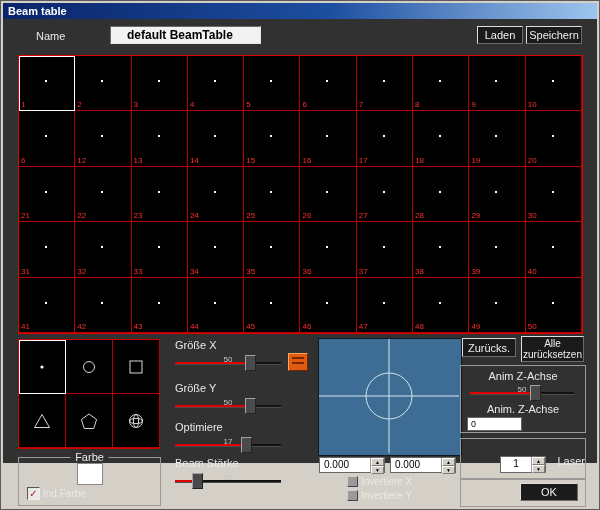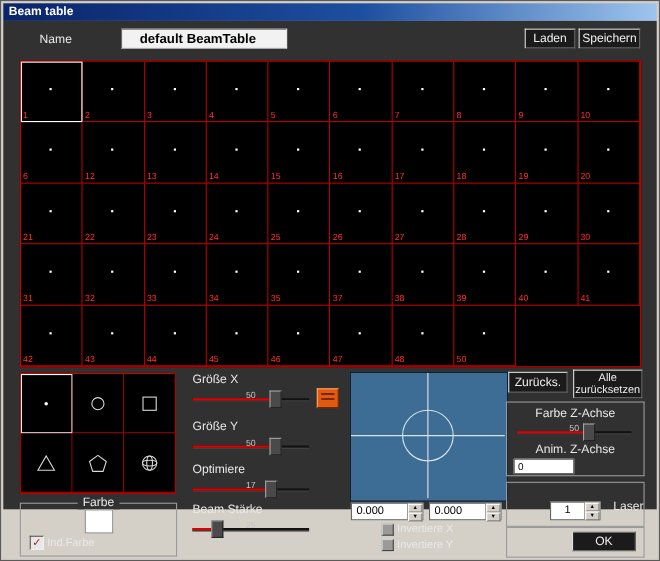--- a/index.html
+++ b/index.html
@@ -245,20 +245,24 @@
         <div class="cell">
           <span class="dot"></span>
           <span class="num">34</span>
         </div>
         <div class="cell">
           <span class="dot"></span>
           <span class="num">35</span>
         </div>
         <div class="cell">
           <span class="dot"></span>
+          <span class="num">36</span>
+        </div>
+        <div class="cell">
+          <span class="dot"></span>
           <span class="num">37</span>
         </div>
         <div class="cell">
           <span class="dot"></span>
           <span class="num">38</span>
         </div>
         <div class="cell">
           <span class="dot"></span>
           <span class="num">39</span>
         </div>
@@ -290,20 +294,24 @@
           <span class="dot"></span>
           <span class="num">46</span>
         </div>
         <div class="cell">
           <span class="dot"></span>
           <span class="num">47</span>
         </div>
         <div class="cell">
           <span class="dot"></span>
           <span class="num">48</span>
+        </div>
+        <div class="cell">
+          <span class="dot"></span>
+          <span class="num">49</span>
         </div>
         <div class="cell">
           <span class="dot"></span>
           <span class="num">50</span>
         </div>
       </div>
 
     <div class="shape-grid">
         <div class="scell selected">
           <svg width="46" height="52" viewBox="0 0 46 52">
@@ -412,21 +420,21 @@
     </div>
     <div class="chkrow invy">
       <span class="chk gray"></span>
       <span class="clabel">Invertiere Y</span>
     </div>
 
     <button class="btn zurueck">Zurücks.</button>
     <button class="btn alle">Alle zurücksetzen</button>
 
     <div class="rbox zbox">
-      <span class="lbl dz-lbl">Farbe Z-Achse</span>
+      <span class="lbl dz-lbl">Anim Z-Achse</span>
       <div class="slider dz">
         <div class="track"></div>
         <div class="fill" style="width: 62%;"></div>
         <span class="sval">50</span>
         <div class="thumb" style="left: 62%;"></div>
       </div>
       <span class="lbl az-lbl">Anim. Z-Achse</span>
       <div class="anim-input">0</div>
     </div>
 

